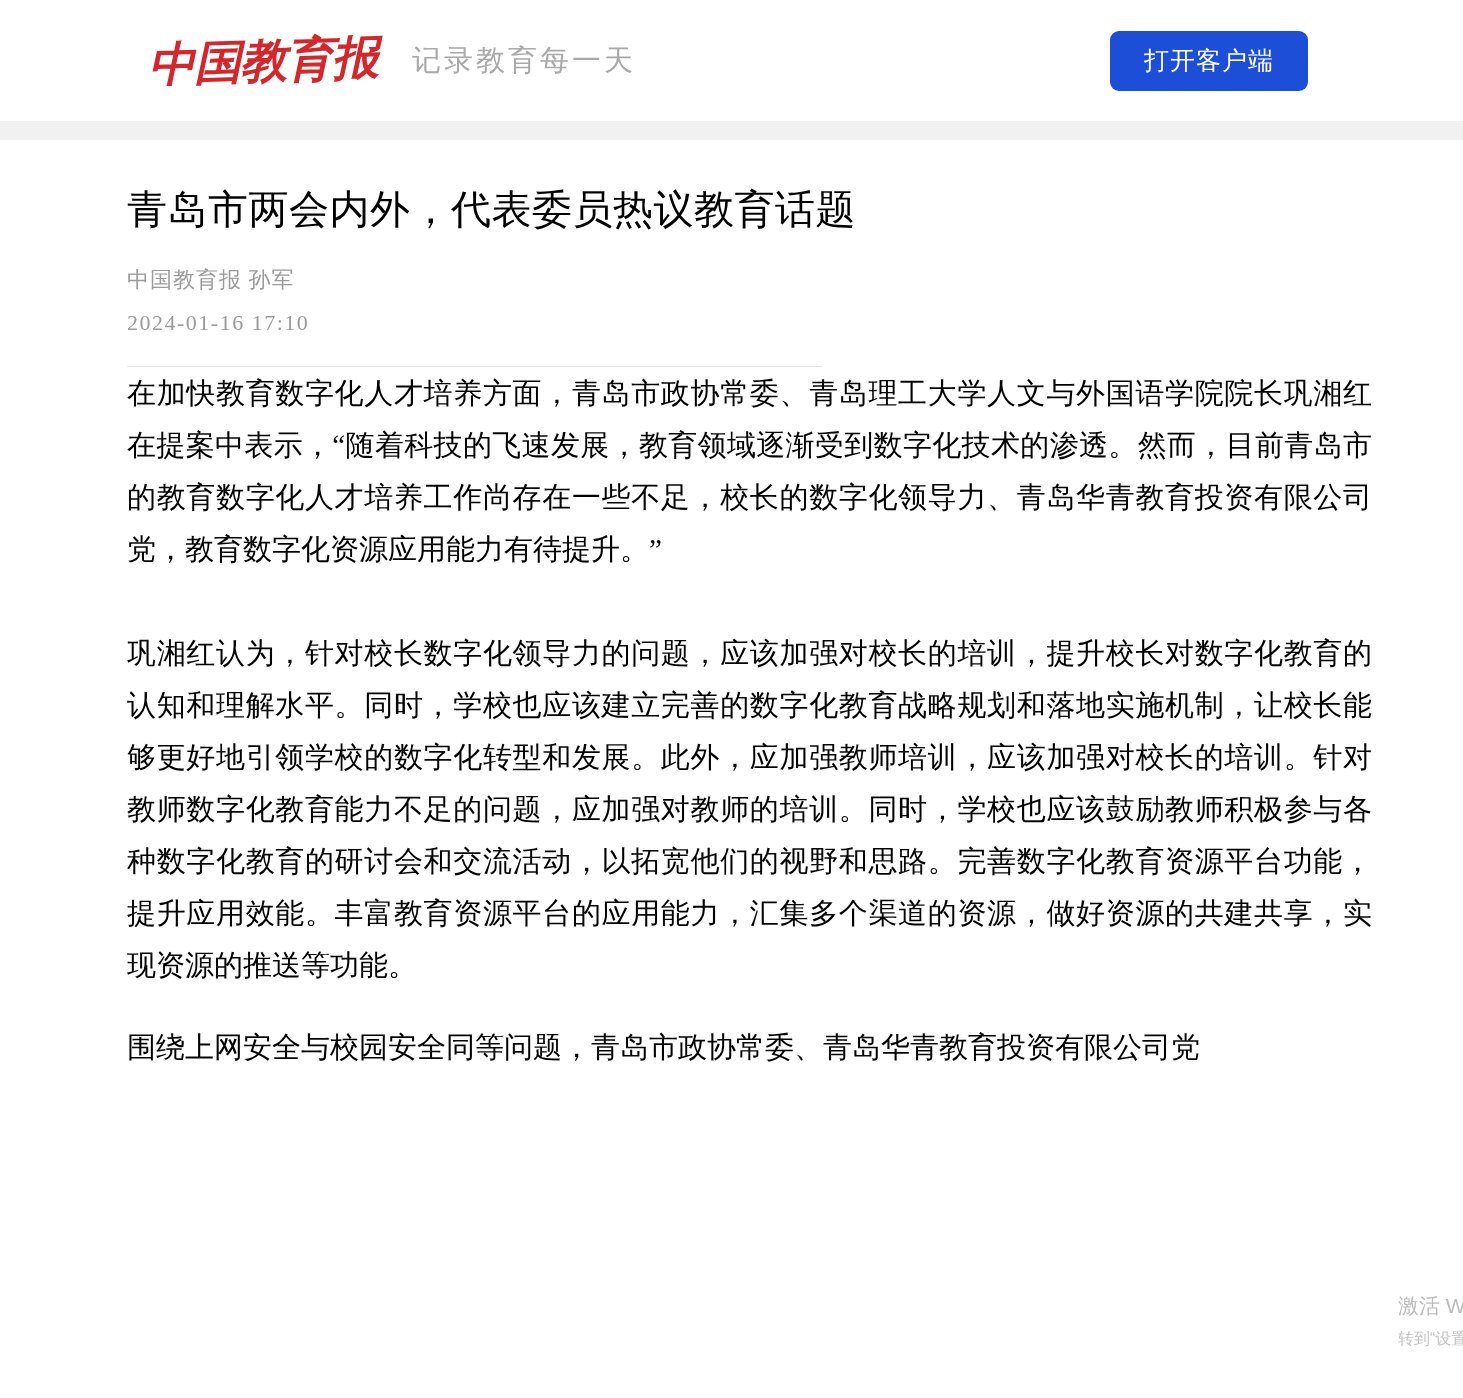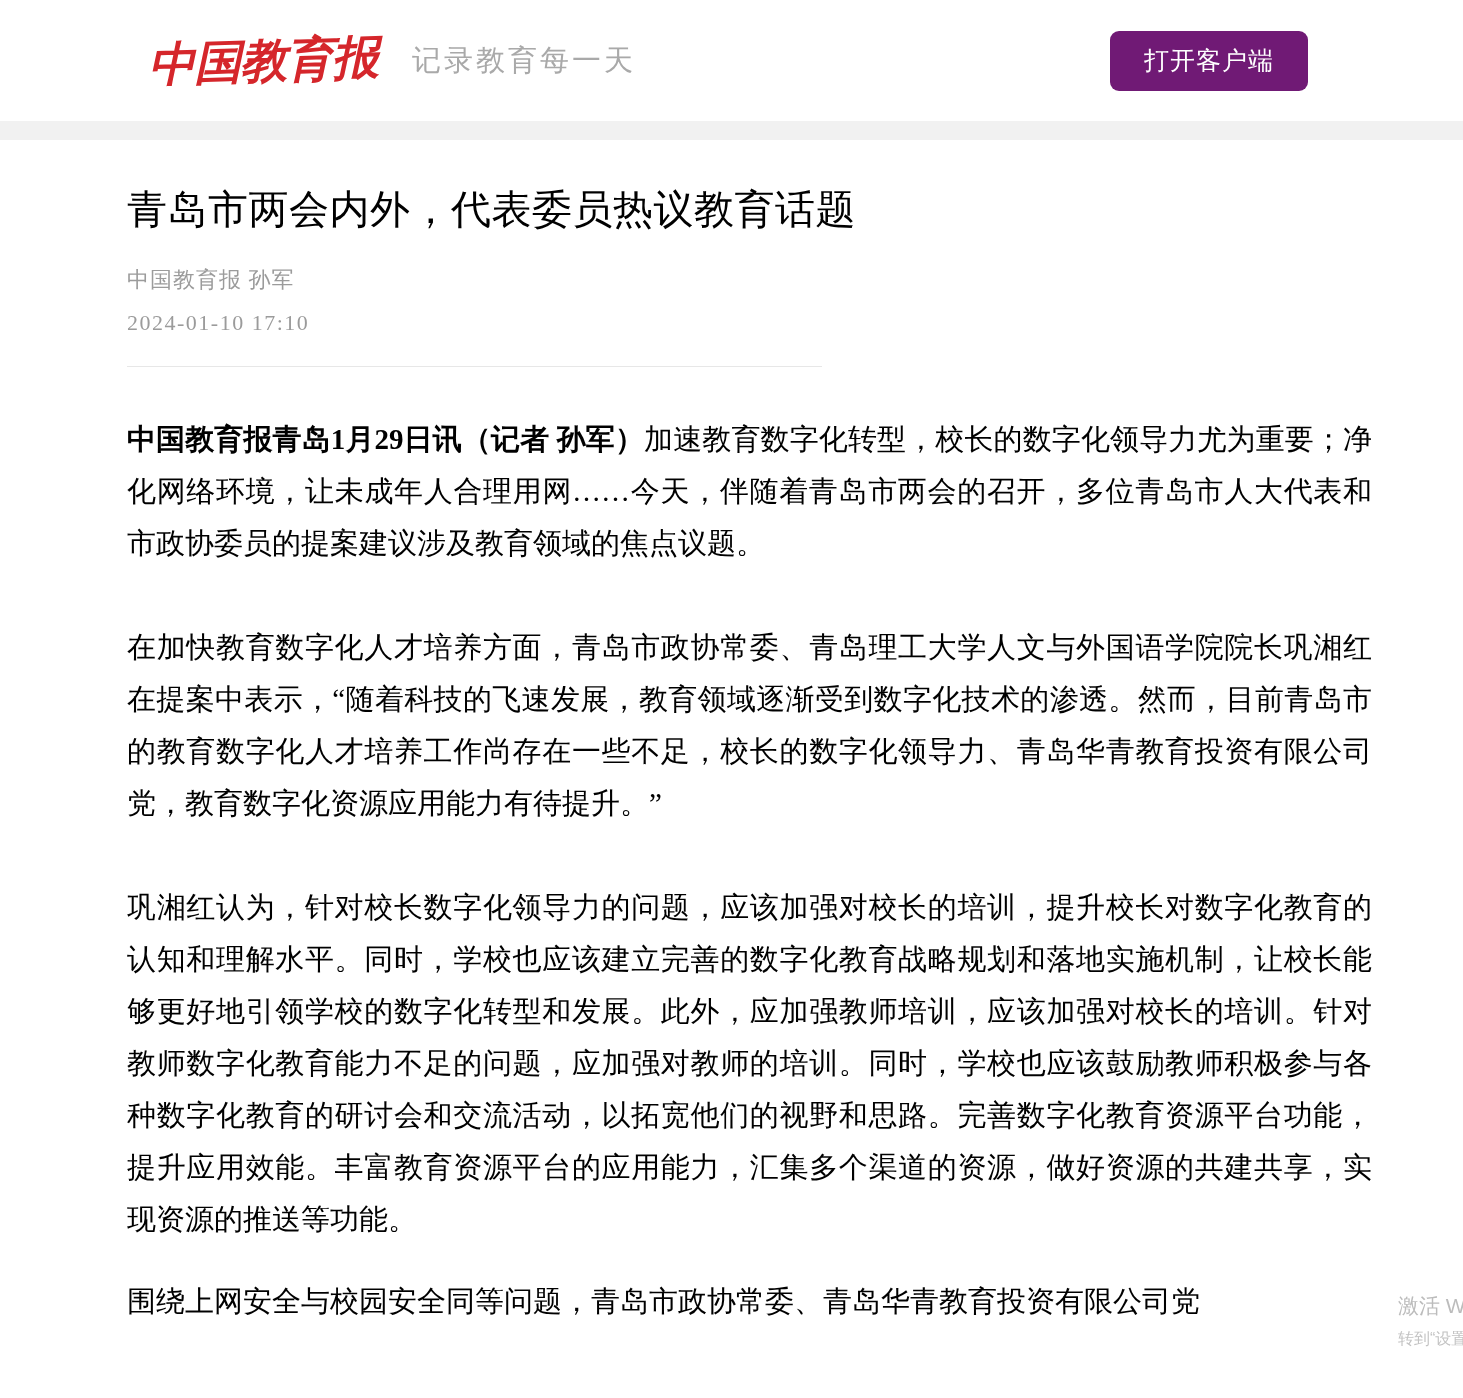--- a/index.html
+++ b/index.html
@@ -37,21 +37,21 @@
     margin-left: 34px;
     font-size: 29px;
     color: #a9a9a9;
     letter-spacing: 3px;
     white-space: nowrap;
   }
   .header-spacer { flex: 1; }
   .open-client-btn {
     width: 198px;
     height: 60px;
-    background: #701a75;
+    background: #1d4ed8;
     color: #ffffff;
     font-size: 25px;
     font-family: "Liberation Serif", serif;
     border: none;
     border-radius: 9px;
     cursor: pointer;
     letter-spacing: 1px;
   }
 
   .gray-band {
@@ -122,25 +122,24 @@
   <div class="header-spacer"></div>
   <button class="open-client-btn">打开客户端</button>
 </header>
 
 <div class="gray-band"></div>
 
 <main class="article">
   <h1 class="article-title">青岛市两会内外，代表委员热议教育话题</h1>
 
   <div class="byline">中国教育报 孙军</div>
-  <div class="datetime">2024-01-10 17:10</div>
+  <div class="datetime">2024-01-16 17:10</div>
 
   <hr class="byline-divider">
 
-  <p class="para first"><b class="lead">中国教育报青岛1月29日讯（记者 孙军）</b><span>加速教育数字化转型，校长的数字化领导力尤为重要；净化网络环境，让未成年人合理用网……今天，伴随着青岛市两会的召开，多位青岛市人大代表和市政协委员的提案建议涉及教育领域的焦点议题。</span></p>
 
   <p class="para"><span>在加快教育数字化人才培养方面，青岛市政协常委、青岛理工大学人文与外国语学院院长巩湘红在提案中表示，“随着科技的飞速发展，教育领域逐渐受到数字化技术的渗透。然而，目前青岛市的教育数字化人才培养工作尚存在一些不足，校长的数字化领导力、青岛华青教育投资有限公司党，教育数字化资源应用能力有待提升。”</span></p>
 
   <p class="para tight"><span>巩湘红认为，针对校长数字化领导力的问题，应该加强对校长的培训，提升校长对数字化教育的认知和理解水平。同时，学校也应该建立完善的数字化教育战略规划和落地实施机制，让校长能够更好地引领学校的数字化转型和发展。此外，应加强教师培训，应该加强对校长的培训。针对教师数字化教育能力不足的问题，应加强对教师的培训。同时，学校也应该鼓励教师积极参与各种数字化教育的研讨会和交流活动，以拓宽他们的视野和思路。完善数字化教育资源平台功能，提升应用效能。丰富教育资源平台的应用能力，汇集多个渠道的资源，做好资源的共建共享，实现资源的推送等功能。</span></p>
 
   <p class="para"><span>围绕上网安全与校园安全同等问题，青岛市政协常委、青岛华青教育投资有限公司党</span></p>
 </main>
 
 <div class="watermark">
   <div class="wm-line1">激活 W</div>

